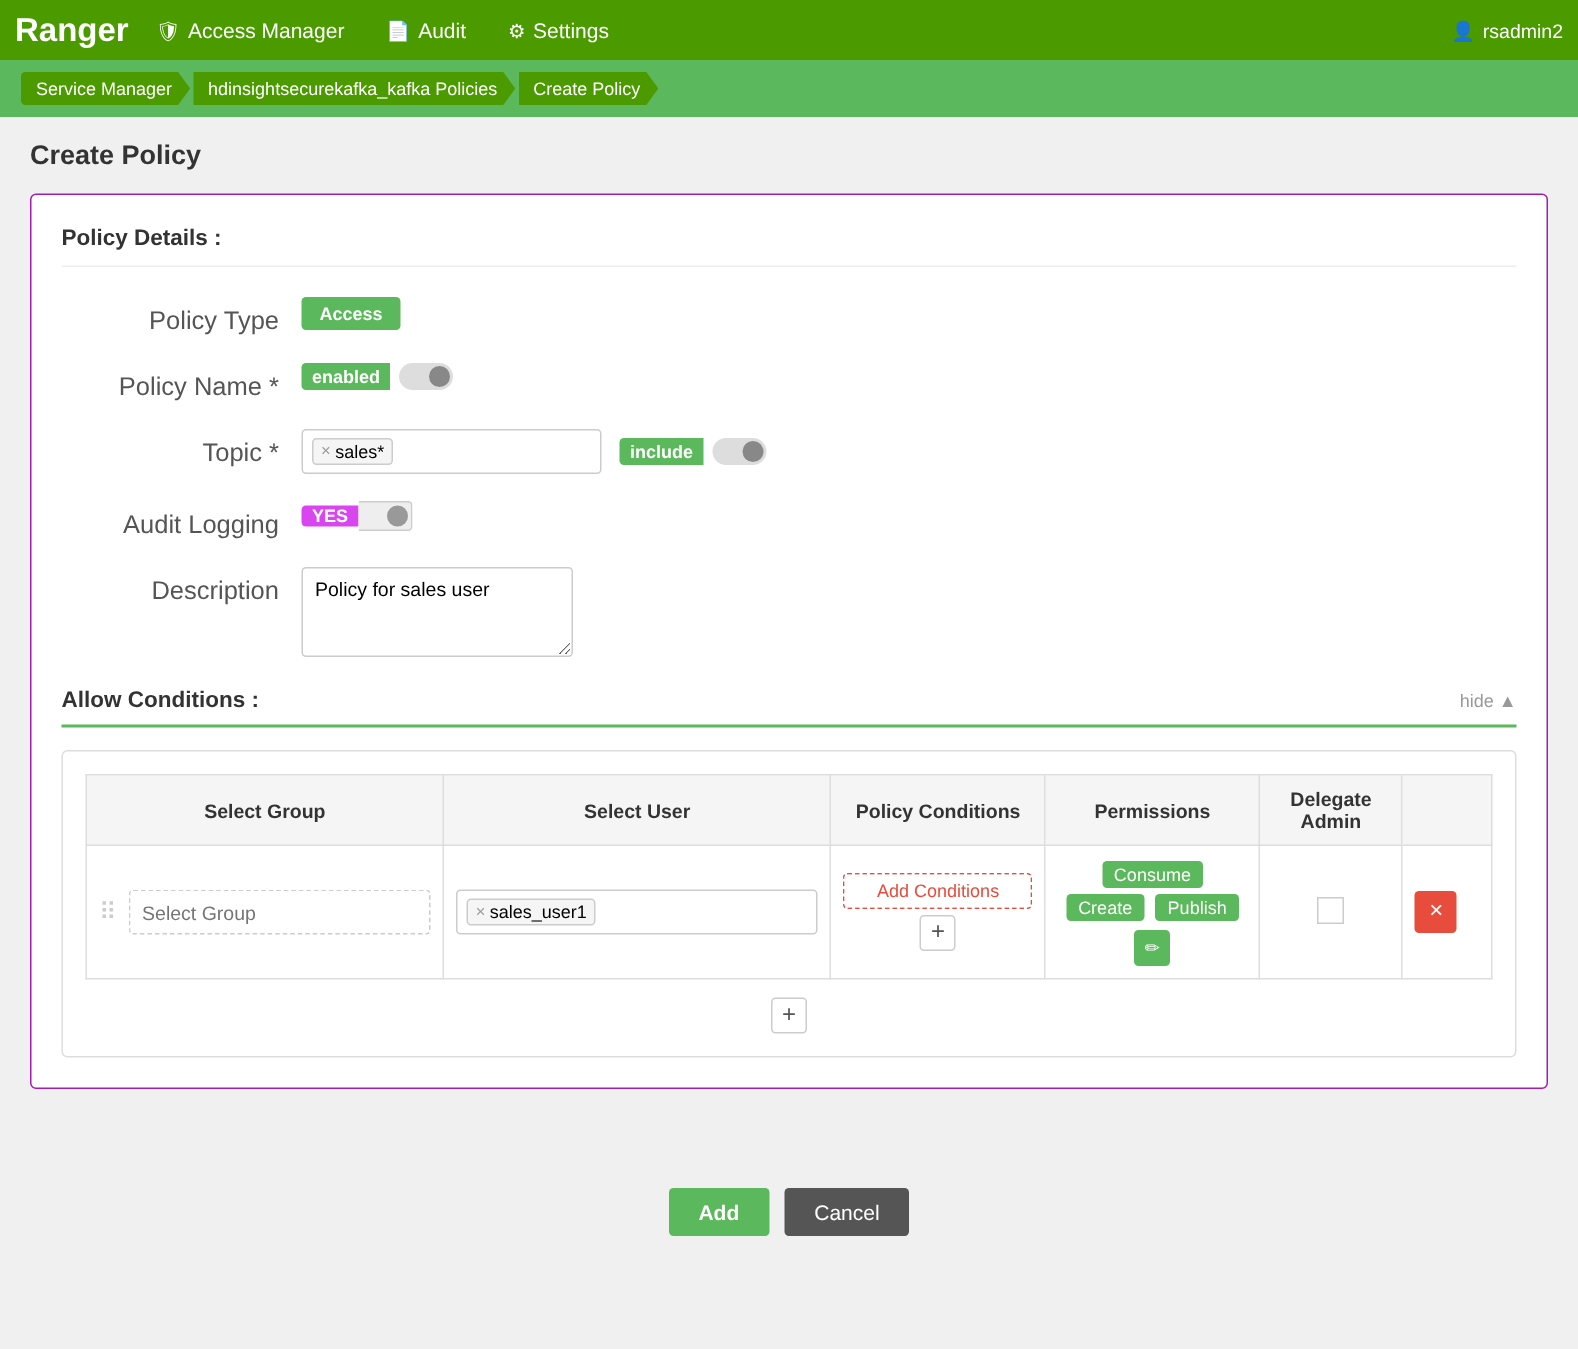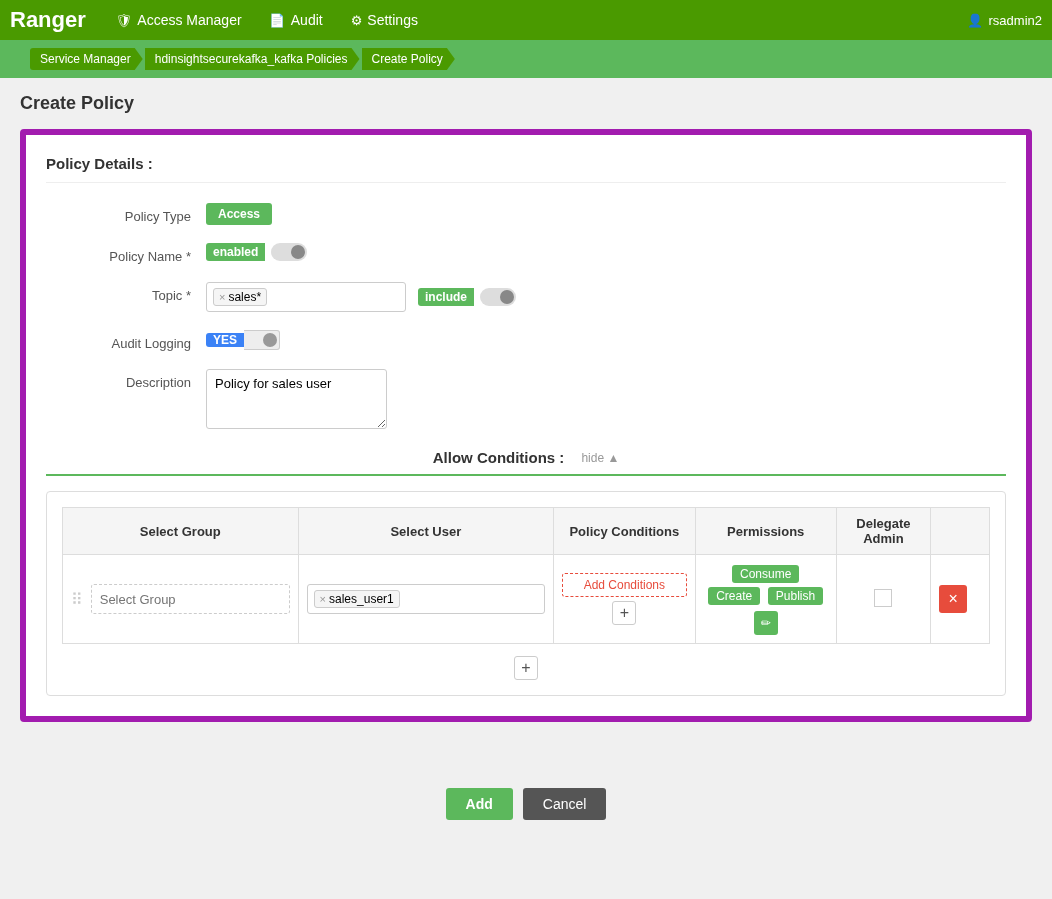--- a/index.html
+++ b/index.html
@@ -11,21 +11,21 @@
       display: flex;
       align-items: center;
       height: 40px;
       padding: 0 10px;
       color: white;
     }
     .top-nav .brand {
       font-size: 22px;
       font-weight: bold;
       color: white;
-      margin-right: 16px;
+      margin-right: 4px;
     }
     .top-nav .nav-item {
       display: flex;
       align-items: center;
       padding: 0 14px;
       height: 40px;
       color: white;
       cursor: pointer;
       font-size: 14px;
       text-decoration: none;
@@ -53,38 +53,37 @@
       color: white;
       padding: 4px 12px 4px 10px;
       font-size: 12px;
       cursor: pointer;
       position: relative;
       margin-right: 2px;
       clip-path: polygon(0 0, calc(100% - 8px) 0, 100% 50%, calc(100% - 8px) 100%, 0 100%);
     }
     .breadcrumb-item:first-child {
       border-radius: 3px 0 0 3px;
-      margin-left: 16px;
     }
 
     
     .main-content {
       padding: 15px 20px;
     }
     .page-title {
       font-size: 18px;
       font-weight: bold;
       color: #333;
       margin-bottom: 15px;
     }
 
     
     .card {
       background: white;
-      border: 6px solid #a21caf;
+      border: 1px solid #a21caf;
       border-radius: 4px;
       padding: 20px;
     }
 
     
     .section-title {
       font-size: 15px;
       font-weight: bold;
       color: #333;
       padding-bottom: 10px;
@@ -97,21 +96,21 @@
       display: flex;
       align-items: flex-start;
       margin-bottom: 18px;
     }
     .form-label {
       width: 160px;
       text-align: right;
       padding-right: 15px;
       padding-top: 6px;
       color: #555;
-      font-size: 13px;
+      font-size: 17px;
       flex-shrink: 0;
     }
     .form-control-wrap {
       display: flex;
       align-items: center;
       gap: 12px;
       flex: 1;
     }
 
     
@@ -199,21 +198,21 @@
       cursor: pointer;
       font-size: 11px;
     }
 
     
     .audit-toggle-wrap {
       display: flex;
       align-items: center;
     }
     .audit-yes {
-      background: #3b82f6;
+      background: #d946ef;
       color: white;
       font-size: 12px;
       font-weight: bold;
       padding: 0 7px;
       border-radius: 3px 0 0 3px;
     }
     .audit-toggle {
       width: 36px;
       height: 20px;
       background: #eee;
@@ -243,21 +242,21 @@
       width: 181px;
       height: 60px;
       resize: vertical;
       font-family: Arial, sans-serif;
     }
 
     
     .allow-conditions-header {
       display: flex;
       align-items: center;
-      justify-content: center;
+      justify-content: space-between;
       margin-bottom: 15px;
       padding-bottom: 8px;
       border-bottom: 2px solid #5cb85c;
     }
     .allow-conditions-title {
       font-size: 15px;
       font-weight: bold;
       color: #333;
     }
     .hide-link {

